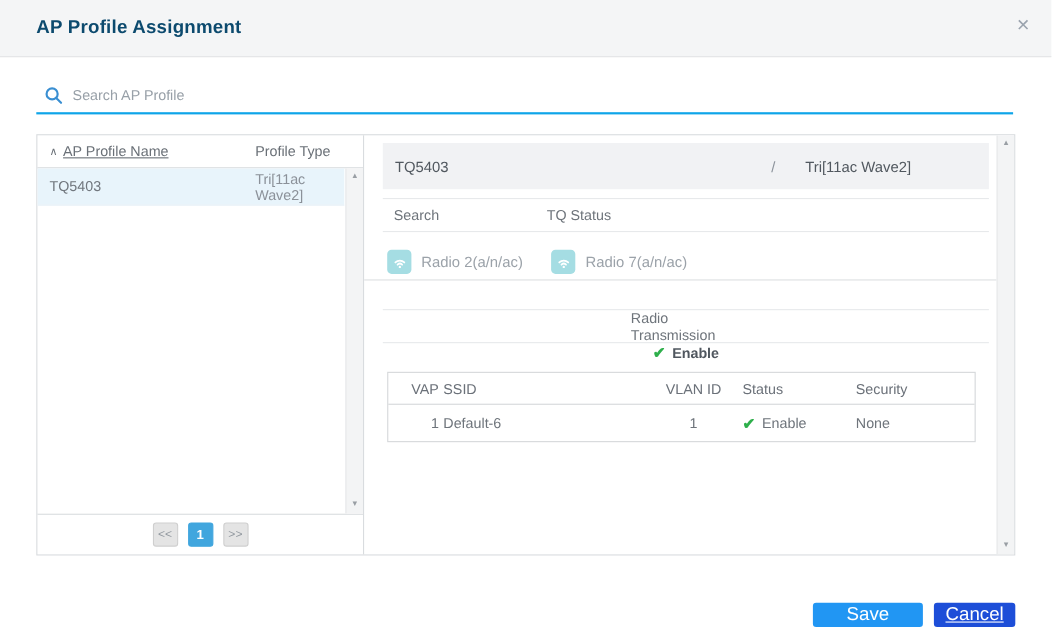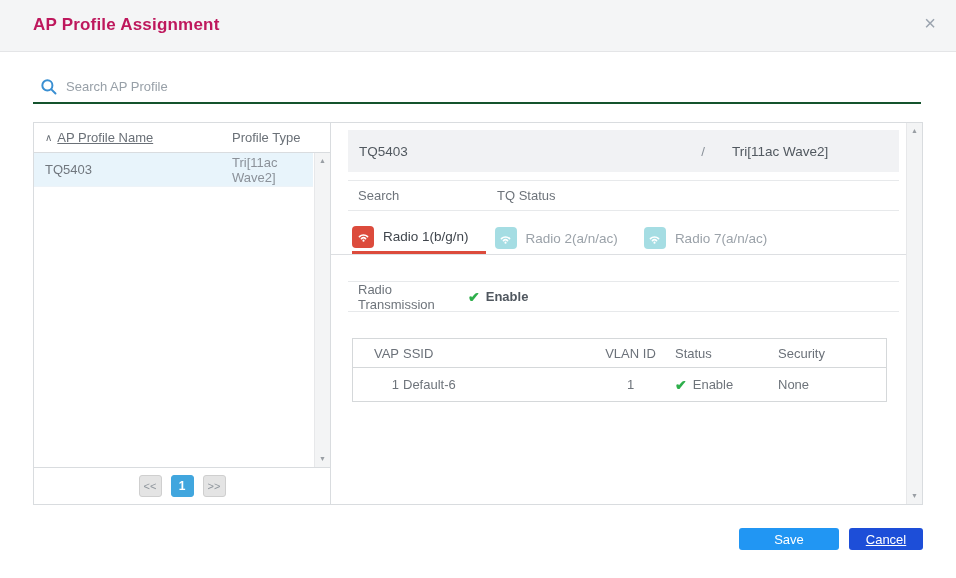--- a/index.html
+++ b/index.html
@@ -13,31 +13,31 @@
   }
   .modal { position: relative; width: 956px; height: 578px; background: #fff; }
 
   
   .modal-header {
     position: absolute; top: 0; left: 0; right: 0; height: 52px;
     background: #f4f5f6; border-bottom: 1px solid #e4e5e7;
   }
   .modal-title {
     position: absolute; left: 33px; top: 15px;
-    font-size: 17px; font-weight: bold; color: #be185d; letter-spacing: .2px;
+    font-size: 17px; font-weight: bold; color: #0c4a6e; letter-spacing: .2px;
   }
   .close-btn {
     position: absolute; right: 20px; top: 13px;
     font-size: 20px; line-height: 20px; color: #9aa3ae; cursor: pointer;
   }
 
   
   .search-row {
     position: absolute; left: 33px; top: 76px; width: 888px; height: 28px;
-    border-bottom: 2px solid #14532d;
+    border-bottom: 2px solid #0ea5e9;
     display: flex; align-items: center;
   }
   .search-icon { width: 18px; height: 18px; margin: 0 8px 4px 7px; flex: 0 0 auto; }
   .search-input {
     flex: 1; border: none; outline: none; background: transparent;
     font-family: "Liberation Sans", sans-serif; font-size: 13px; color: #454b52;
     padding-bottom: 6px;
   }
   .search-input::placeholder { color: #98a0a8; }
 
@@ -113,39 +113,39 @@
     width: 22px; height: 22px; border-radius: 4px;
     display: flex; align-items: center; justify-content: center; flex: 0 0 auto;
   }
   .tab-icon.red { background: #dc4b3c; }
   .tab-icon.teal { background: #a5dde3; }
   .tab .tab-label { font-size: 13.5px; color: #9ba2a9; white-space: nowrap; }
   .tab.active { border-bottom: 3px solid #dc4b3c; }
   .tab.active .tab-label { color: #40464d; }
 
   .rp-radio { margin: 26px 7px 0 17px; border-top: 1px solid #e7e9eb; }
-  .radio-row { height: 30px; display: flex; align-items: center; border-bottom: 1px solid #e7e9eb; }
+  .radio-row { height: 30px; display: flex; align-items: center; border-bottom: 1px solid #e7e9eb; flex-direction: column; }
   .radio-label { width: 120px; padding-left: 10px; color: #6e747b; }
   .radio-value { font-weight: bold; color: #50575f; display: flex; align-items: center; gap: 6px; }
   .check-glyph { color: #2eaf4b; font-size: 14px; font-weight: bold; }
 
   .rp-table { margin: 26px 19px 0 21px; border: 1px solid #d5d8da; }
   .vt-row { display: flex; align-items: center; }
   .vt-head { height: 29px; border-bottom: 1px solid #d5d8da; color: #6b7179; }
   .vt-data { height: 33px; color: #6e747b; }
   .c-vap { width: 46px; text-align: right; }
   .c-ssid { flex: 1; padding-left: 4px; }
   .c-vlan { width: 65px; text-align: center; }
   .c-status { width: 105px; padding-left: 12px; display: flex; align-items: center; gap: 6px; }
   .c-security { width: 118px; padding-left: 10px; }
 
   
   .btn {
-    position: absolute; top: 528px; height: 22px; border: none; border-radius: 3px;
-    color: #fff; font-size: 13px; font-family: "Liberation Sans", sans-serif; cursor: pointer;
+    position: absolute; top: 548px; height: 22px; border: none; border-radius: 3px;
+    color: #fff; font-size: 17px; font-family: "Liberation Sans", sans-serif; cursor: pointer;
   }
   .btn-save { left: 739px; width: 100px; background: #2196f3; }
   .btn-cancel { left: 849px; width: 74px; background: #1d4ed8; text-decoration: underline; }
 </style>
 </head>
 <body>
 
 <div class="modal">
 
   <div class="modal-header">
@@ -202,30 +202,20 @@
         </div>
 
         <div class="rp-fields">
           <div class="field-row">
             <div class="field-label">Search</div>
             <div class="field-value">TQ Status</div>
           </div>
         </div>
 
         <div class="rp-tabs">
-          <div class="tab active">
-            <span class="tab-icon red">
-              <svg viewBox="0 0 24 24" width="15" height="15">
-                <path d="M5.5 12.2a9.2 9.2 0 0 1 13 0" stroke="#fff" stroke-width="2.6" fill="none" stroke-linecap="round"></path>
-                <path d="M8.7 15.4a4.7 4.7 0 0 1 6.6 0" stroke="#fff" stroke-width="2.6" fill="none" stroke-linecap="round"></path>
-                <circle cx="12" cy="18.6" r="1.7" fill="#fff"></circle>
-              </svg>
-            </span>
-            <span class="tab-label">Radio 1(b/g/n)</span>
-          </div>
           <div class="tab">
             <span class="tab-icon teal">
               <svg viewBox="0 0 24 24" width="15" height="15">
                 <path d="M5.5 12.2a9.2 9.2 0 0 1 13 0" stroke="#fff" stroke-width="2.6" fill="none" stroke-linecap="round"></path>
                 <path d="M8.7 15.4a4.7 4.7 0 0 1 6.6 0" stroke="#fff" stroke-width="2.6" fill="none" stroke-linecap="round"></path>
                 <circle cx="12" cy="18.6" r="1.7" fill="#fff"></circle>
               </svg>
             </span>
             <span class="tab-label">Radio 2(a/n/ac)</span>
           </div>

